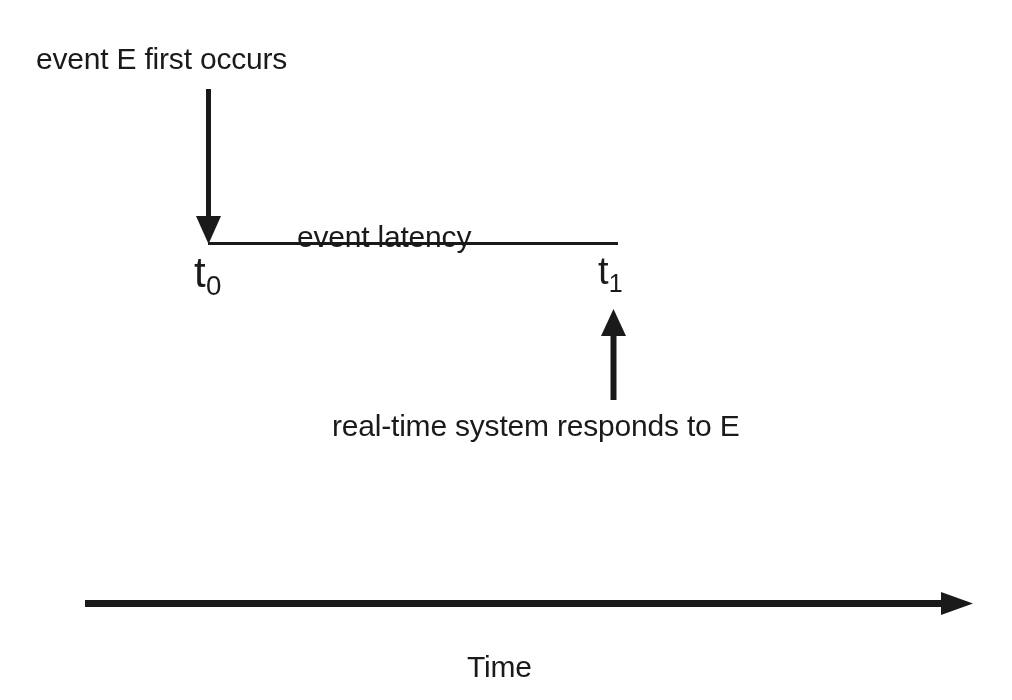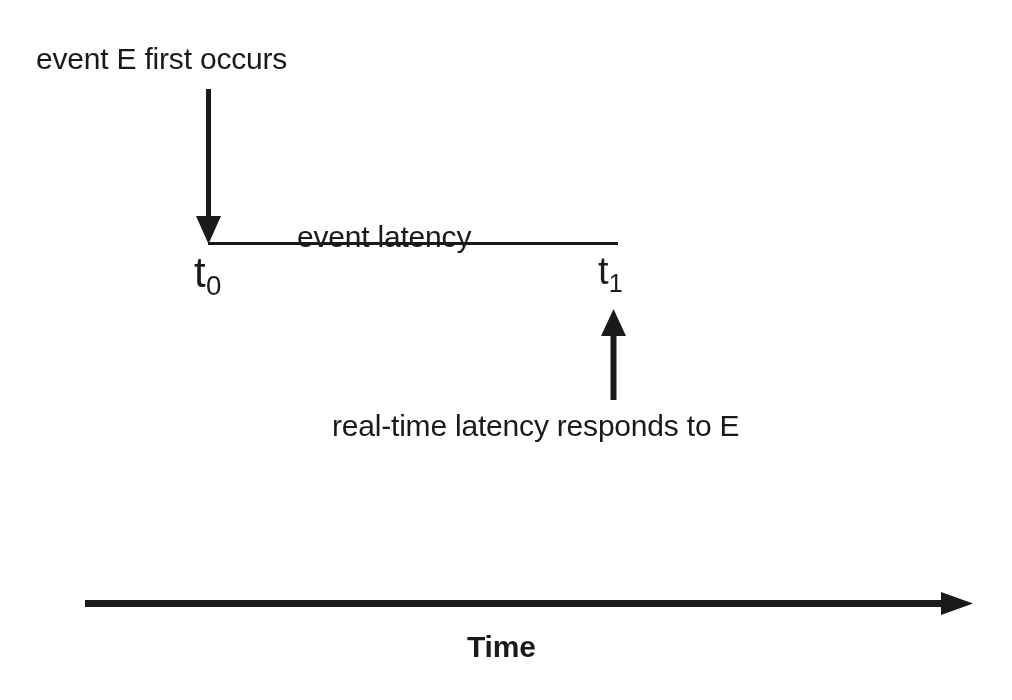--- a/index.html
+++ b/index.html
@@ -56,22 +56,21 @@
     left: 598px;
     top: 252px;
     font-size: 38px;
   }
   #label-responds {
     left: 332px;
     top: 411px;
   }
   #label-time-axis {
     left: 467px;
-    top: 632px;
-    font-weight: bold;
+    top: 652px;
   }
   .sub {
     font-size: 0.66em;
     vertical-align: baseline;
     position: relative;
     top: 0.30em;
     left: 0.02em;
   }
 </style>
 </head>
@@ -102,17 +101,17 @@
   </svg>
 
   <div class="diagram-label" id="label-event-occurs">event E first occurs</div>
 
   <div class="diagram-label" id="label-event-latency">event latency</div>
 
   <div class="diagram-label" id="label-t0"><span>t</span><span class="sub">0</span></div>
 
   <div class="diagram-label" id="label-t1"><span>t</span><span class="sub">1</span></div>
 
-  <div class="diagram-label" id="label-responds">real-time latency responds to E</div>
+  <div class="diagram-label" id="label-responds">real-time system responds to E</div>
 
   <div class="diagram-label" id="label-time-axis">Time</div>
 
 </div>
 
 </body></html>

